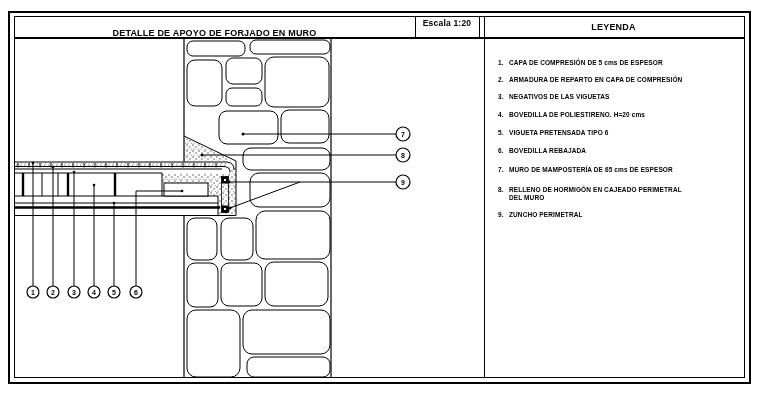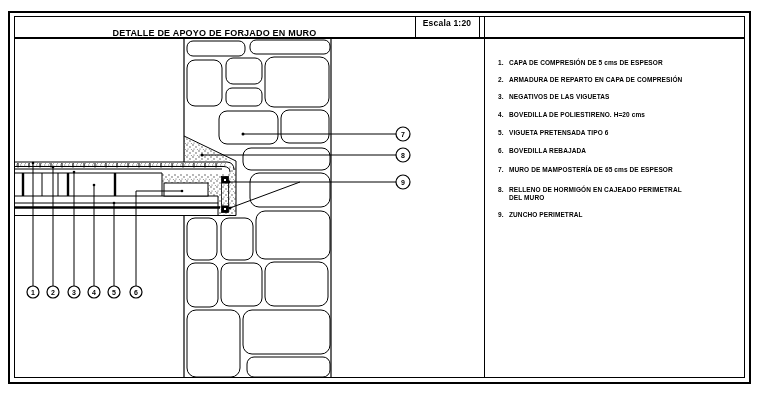--- a/index.html
+++ b/index.html
@@ -33,20 +33,21 @@
 
   <div class="abs outer-border"></div>
   <div class="abs inner-border"></div>
   <div class="abs header-rule"></div>
   <div class="abs vline v-escala-l"></div>
   <div class="abs vline v-escala-r"></div>
   <div class="abs vline v-legend"></div>
 
   <div class="abs cell-text title-cell">DETALLE DE APOYO DE FORJADO EN MURO</div>
   <div class="abs cell-text escala-cell">Escala 1:20</div>
+  <div class="abs cell-text leyenda-cell">LEYENDA</div>
 
   <div>
     <span class="legend-item legend-num" style="top:59px">1.</span>
     <span class="legend-item legend-txt" style="top:59px">CAPA DE COMPRESIÓN DE 5 cms DE ESPESOR</span>
     <span class="legend-item legend-num" style="top:76px">2.</span>
     <span class="legend-item legend-txt" style="top:76px">ARMADURA DE REPARTO EN CAPA DE COMPRESIÓN</span>
     <span class="legend-item legend-num" style="top:93px">3.</span>
     <span class="legend-item legend-txt" style="top:93px">NEGATIVOS DE LAS VIGUETAS</span>
     <span class="legend-item legend-num" style="top:111px">4.</span>
     <span class="legend-item legend-txt" style="top:111px">BOVEDILLA DE POLIESTIRENO. H=20 cms</span>

